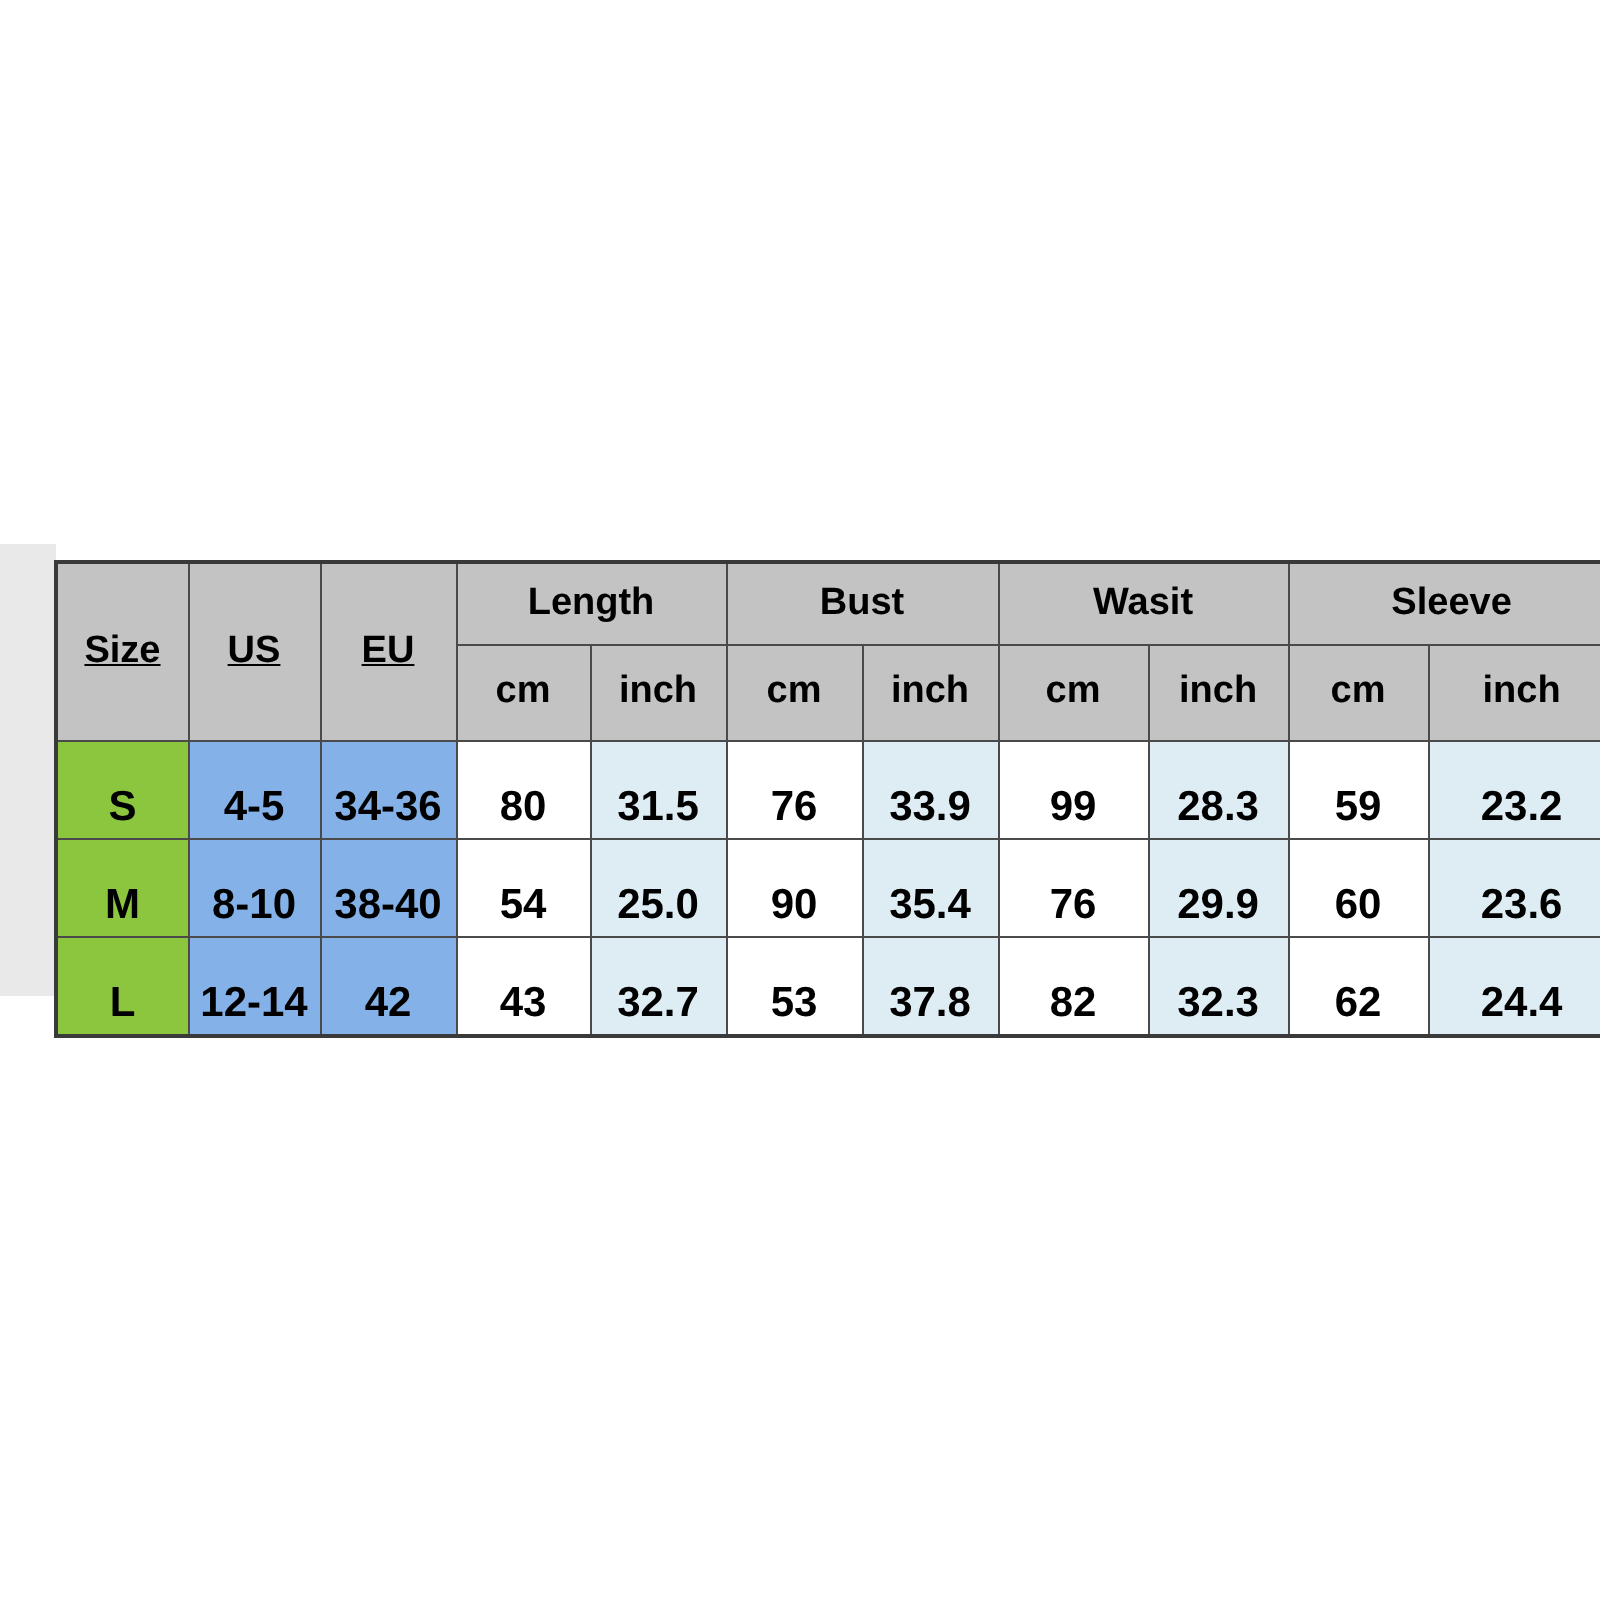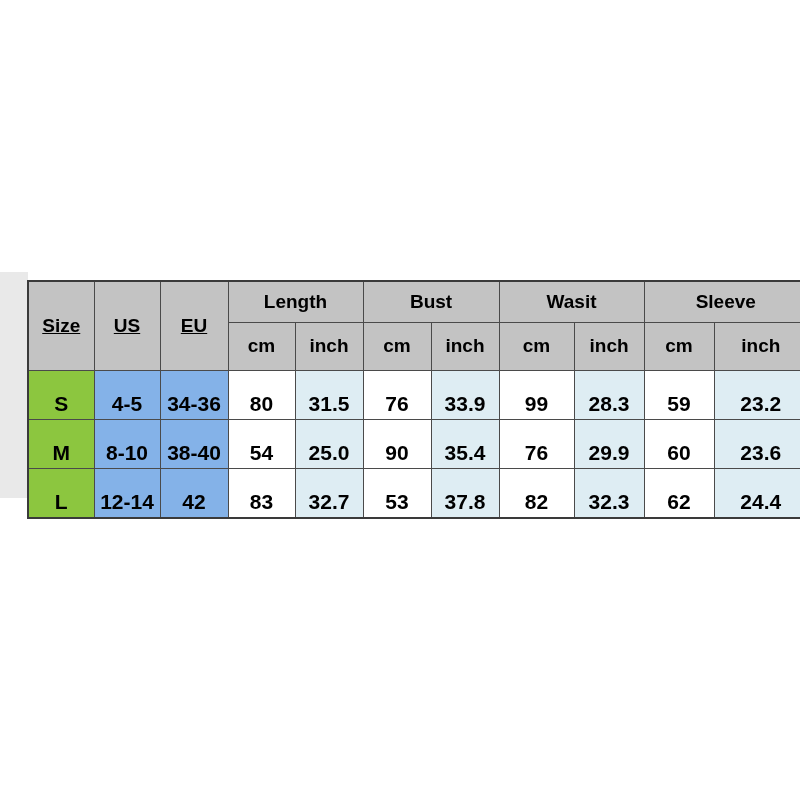--- a/index.html
+++ b/index.html
@@ -173,21 +173,21 @@
           <td class="c-inch">35.4</td>
           <td class="c-cm">76</td>
           <td class="c-inch">29.9</td>
           <td class="c-cm">60</td>
           <td class="c-inch">23.6</td>
         </tr>
         <tr class="data-row">
           <td class="c-size">L</td>
           <td class="c-us">12-14</td>
           <td class="c-eu">42</td>
-          <td class="c-cm">83</td>
+          <td class="c-cm">43</td>
           <td class="c-inch">32.7</td>
           <td class="c-cm">53</td>
           <td class="c-inch">37.8</td>
           <td class="c-cm">82</td>
           <td class="c-inch">32.3</td>
           <td class="c-cm">62</td>
           <td class="c-inch">24.4</td>
         </tr>
       </tbody>
     </table>

